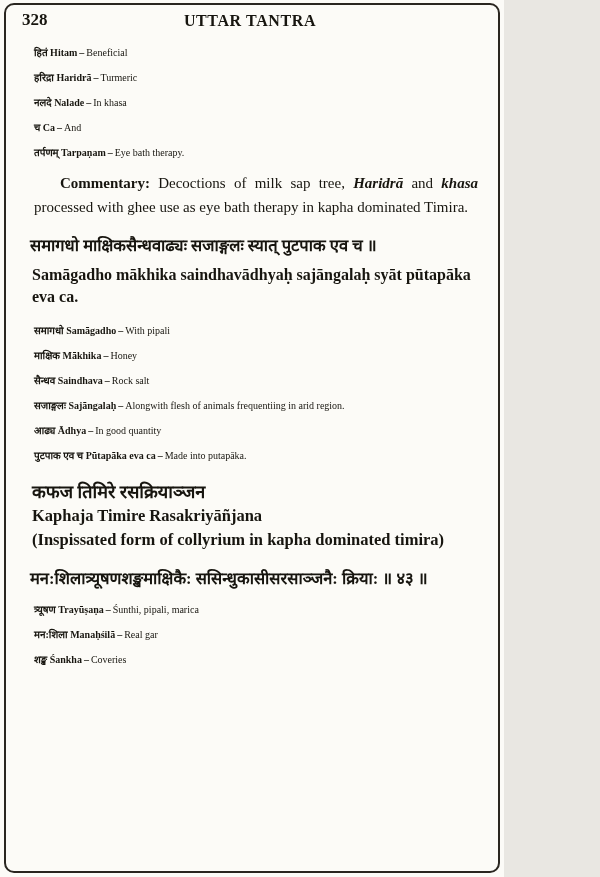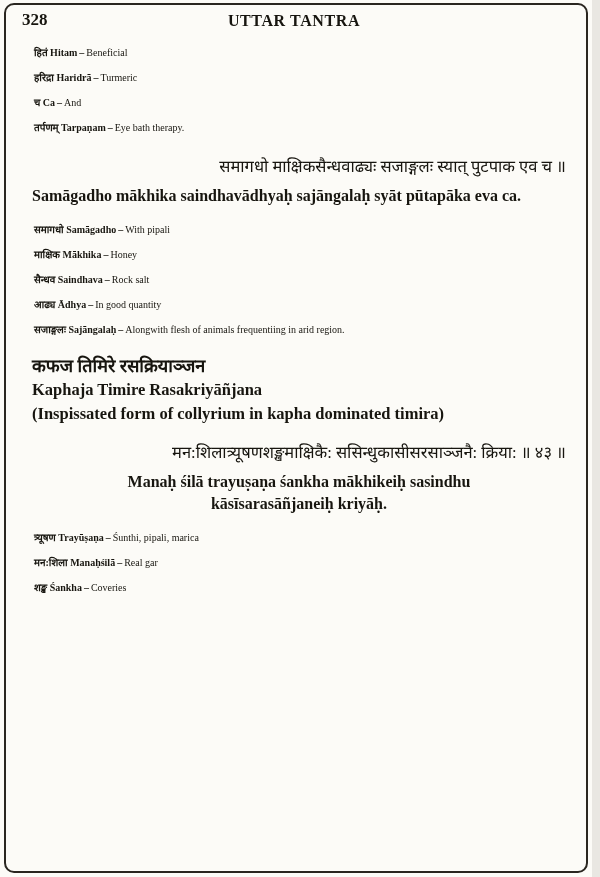--- a/index.html
+++ b/index.html
@@ -1,30 +1,30 @@
 <!DOCTYPE html>
 <html><head>
 <meta charset="utf-8">
 <style>
   html,body{margin:0;padding:0;}
   body{width:600px;height:877px;background:#e9e7e2;font-family:"Liberation Serif",serif;color:#17150f;}
-  .page{position:relative;width:592px;height:877px;background:#fcfbf7;overflow:hidden;}
+  .page{position:relative;width:504px;height:877px;background:#fcfbf7;overflow:hidden;}
   .frame{position:absolute;top:3px;left:4px;right:4px;bottom:4px;border:2px solid #2a2620;border-radius:10px;padding:5px 20px 6px 24px;overflow:hidden;}
   .header{position:relative;height:26px;margin-bottom:4px;}
   .page-num{position:absolute;left:-8px;top:0;font-weight:bold;font-size:17px;}
   .book-title{position:absolute;left:0;right:8px;top:2px;text-align:center;font-weight:bold;font-size:16px;letter-spacing:0.6px;}
   .entry{font-size:10px;line-height:25px;padding-left:4px;white-space:nowrap;}
   .b{font-weight:bold;}
   .bi{font-weight:bold;font-style:italic;}
   .sep{padding:0 2px;font-weight:bold;}
   .commentary{font-size:15px;line-height:24px;text-align:justify;text-indent:26px;margin:6px 0 10px 0;padding-left:4px;}
   .heading{font-weight:bold;padding-left:2px;margin-top:12px;}
   .heading .hl{line-height:24px;font-size:16.5px;}
   .heading .hl.dev{font-size:18px;}
-  .verse{font-weight:normal;font-size:16.5px;text-align:right;margin:14px 0 8px 0;}
+  .verse{font-weight:bold;font-size:16.5px;text-align:left;margin:14px 0 8px 0;}
   .verse-tr{font-weight:bold;font-size:16px;line-height:22px;margin:8px 0 10px 0;padding-left:2px;}
   .verse-tr.center{text-align:center;}
 </style>
 </head>
 <body>
 
 <div class="page">
   <div class="frame">
 
     <div class="header">
@@ -34,66 +34,71 @@
 
     <div class="entry">
       <span class="b">हितं</span>
       <span class="b">Hitam</span><span class="sep">–</span><span>Beneficial</span>
     </div>
     <div class="entry">
       <span class="b">हरिद्रा</span>
       <span class="b">Haridrā</span><span class="sep">–</span><span>Turmeric</span>
     </div>
     <div class="entry">
+      <span class="b">नलदे</span>
+      <span class="b">Nalade</span><span class="sep">–</span><span>In khasa</span>
+    </div>
+    <div class="entry">
       <span class="b">च</span>
       <span class="b">Ca</span><span class="sep">–</span><span>And</span>
     </div>
     <div class="entry">
       <span class="b">तर्पणम्</span>
       <span class="b">Tarpaṇam</span><span class="sep">–</span><span>Eye bath therapy.</span>
     </div>
 
+    <p class="commentary"><span class="b">Commentary:</span><span> Decoctions of milk sap tree, </span><span class="bi">Haridrā</span><span> and </span><span class="bi">khasa</span><span> processed with ghee use as eye bath therapy in kapha dominated Timira.</span></p>
 
 
     <div class="verse">समागधो माक्षिकसैन्धवाढ्यः सजाङ्गलः स्यात् पुटपाक एव च ॥</div>
     <div class="verse-tr">Samāgadho mākhika saindhavādhyaḥ sajāngalaḥ syāt pūtapāka eva ca.</div>
 
     <div class="entry">
       <span class="b">समागधो</span>
       <span class="b">Samāgadho</span><span class="sep">–</span><span>With pipali</span>
     </div>
     <div class="entry">
       <span class="b">माक्षिक</span>
       <span class="b">Mākhika</span><span class="sep">–</span><span>Honey</span>
     </div>
     <div class="entry">
       <span class="b">सैन्धव</span>
       <span class="b">Saindhava</span><span class="sep">–</span><span>Rock salt</span>
     </div>
     <div class="entry">
+      <span class="b">सजाङ्गलः</span>
+      <span class="b">Sajāngalaḥ</span><span class="sep">–</span><span>Alongwith flesh of animals frequentiing in arid region.</span>
+    </div>
+    <div class="entry">
       <span class="b">आढ्य</span>
       <span class="b">Ādhya</span><span class="sep">–</span><span>In good quantity</span>
     </div>
     <div class="entry">
-      <span class="b">सजाङ्गलः</span>
-      <span class="b">Sajāngalaḥ</span><span class="sep">–</span><span>Alongwith flesh of animals frequentiing in arid region.</span>
+      <span class="b">पुटपाक एव च</span>
+      <span class="b">Pūtapāka eva ca</span><span class="sep">–</span><span>Made into putapāka.</span>
     </div>
 
 
     <div class="heading">
       <div class="hl dev">कफज तिमिरे रसक्रियाञ्जन</div>
       <div class="hl">Kaphaja Timire Rasakriyāñjana</div>
       <div class="hl">(Inspissated form of collyrium in kapha dominated timira)</div>
     </div>
 
     <div class="verse">मन:शिलात्र्यूषणशङ्खमाक्षिकै: ससिन्धुकासीसरसाञ्जनै: क्रिया: ॥ ४३ ॥</div>
-    <div class="verse-tr center">
-      <div>Manaḥ śilā trayuṣaṇa śankha mākhikeiḥ sasindhu</div>
-      <div>kāsīsarasāñjaneiḥ kriyāḥ.</div>
-    </div>
 
     <div class="entry">
       <span class="b">त्र्यूषण</span>
       <span class="b">Trayūṣaṇa</span><span class="sep">–</span><span>Śunthi, pipali, marica</span>
     </div>
     <div class="entry">
       <span class="b">मन:शिला</span>
       <span class="b">Manaḥśilā</span><span class="sep">–</span><span>Real gar</span>
     </div>
     <div class="entry">

